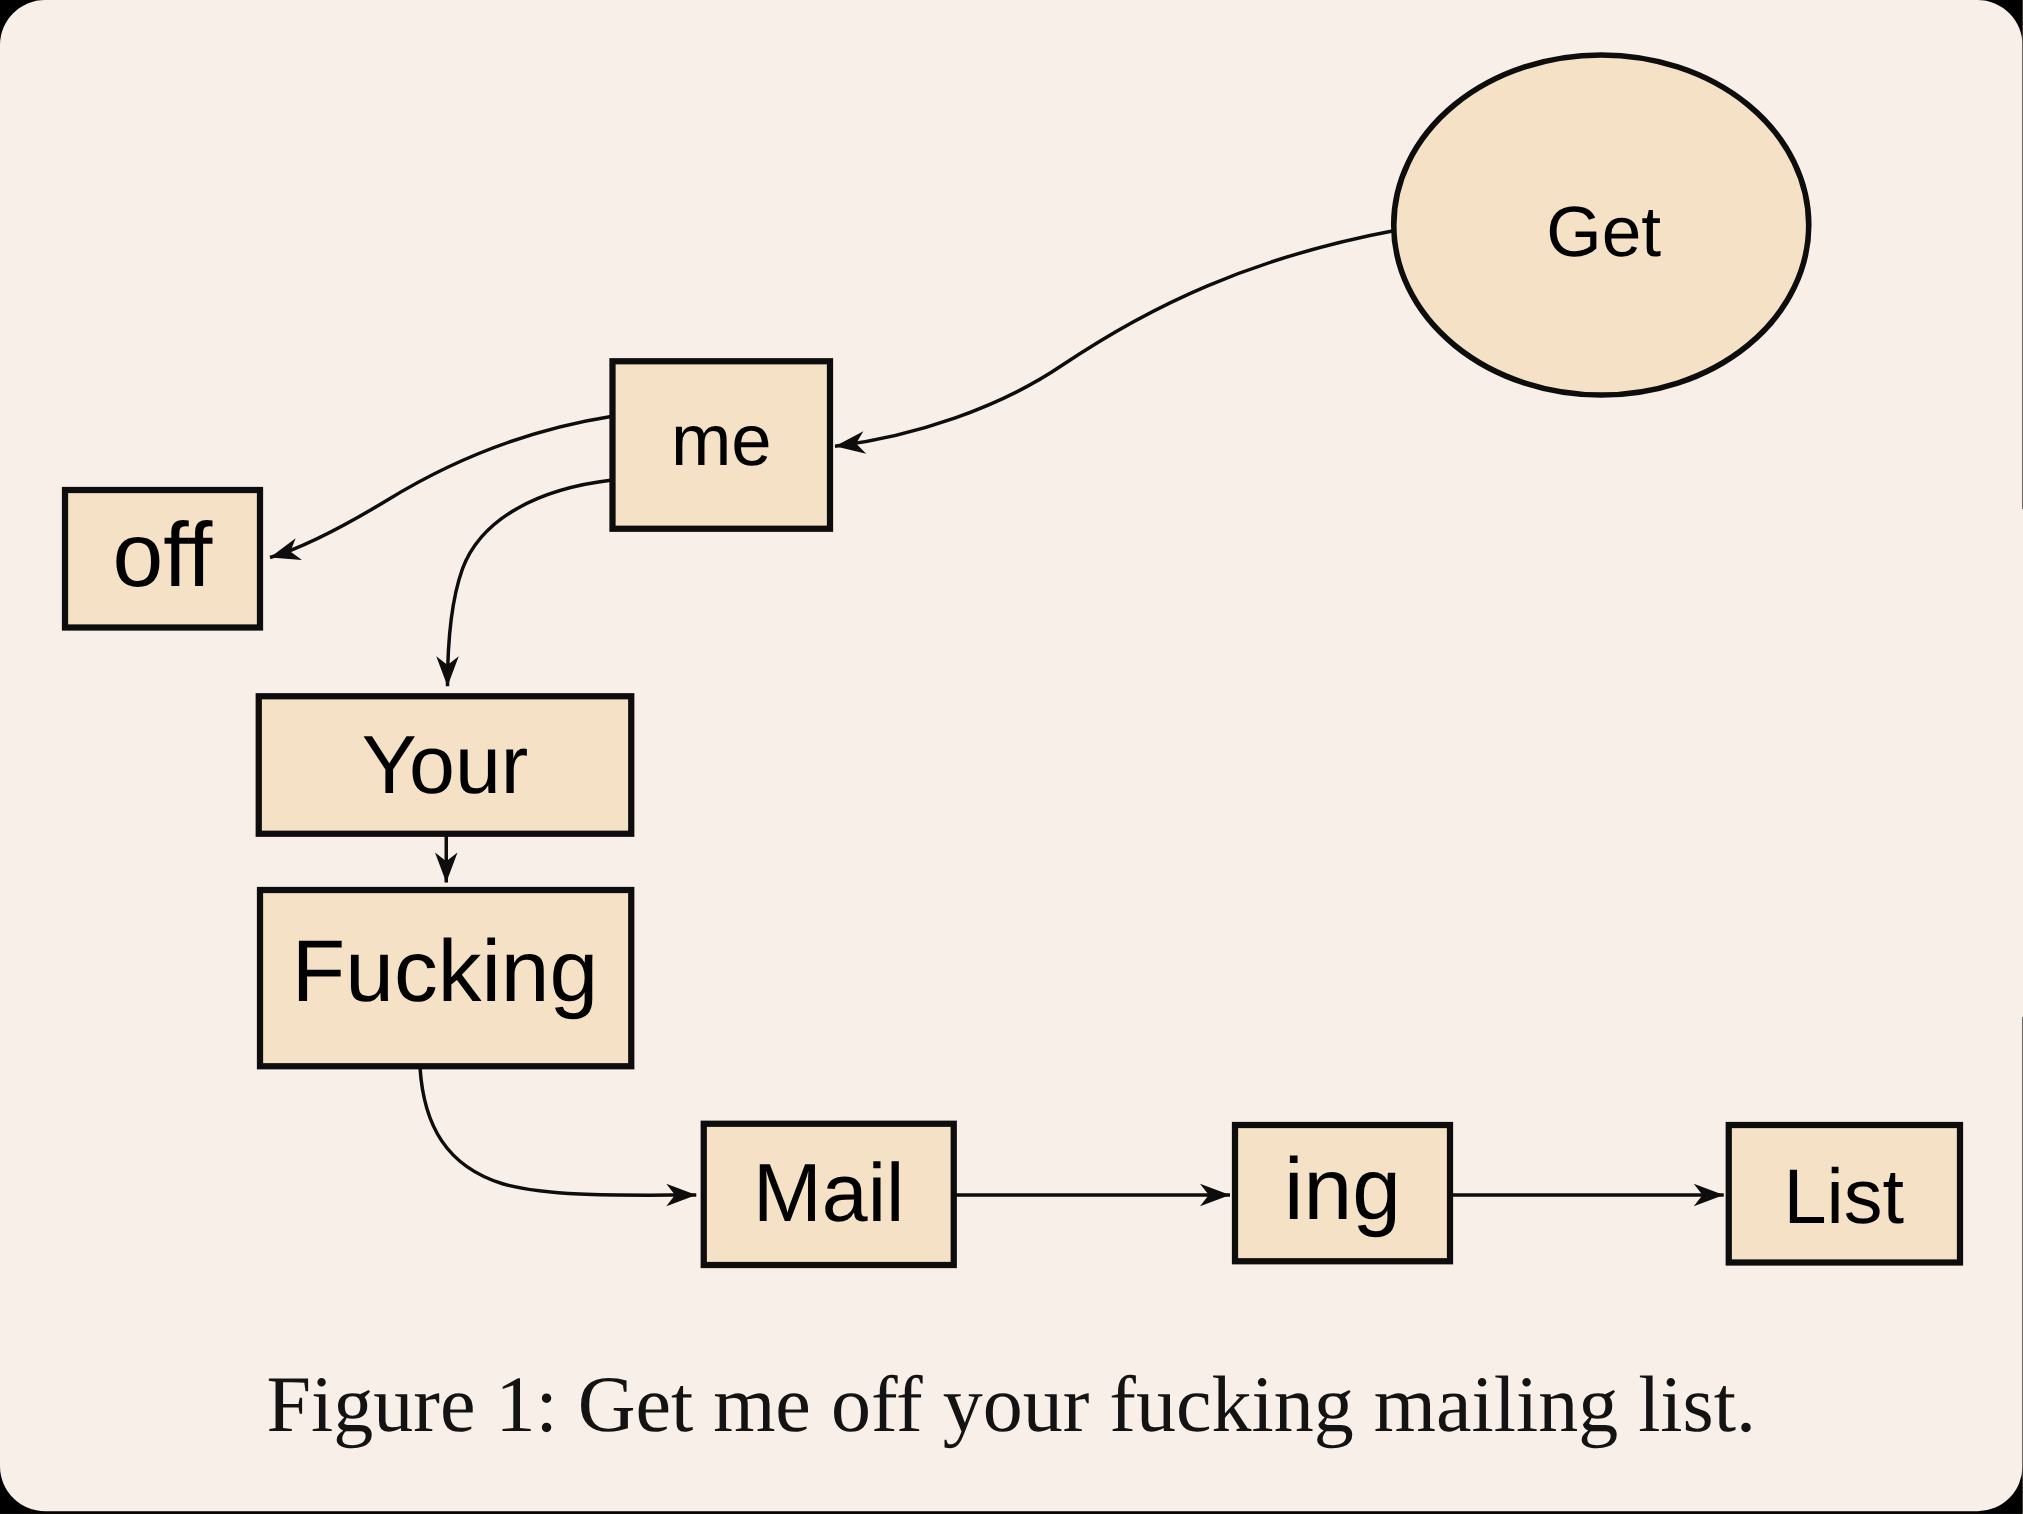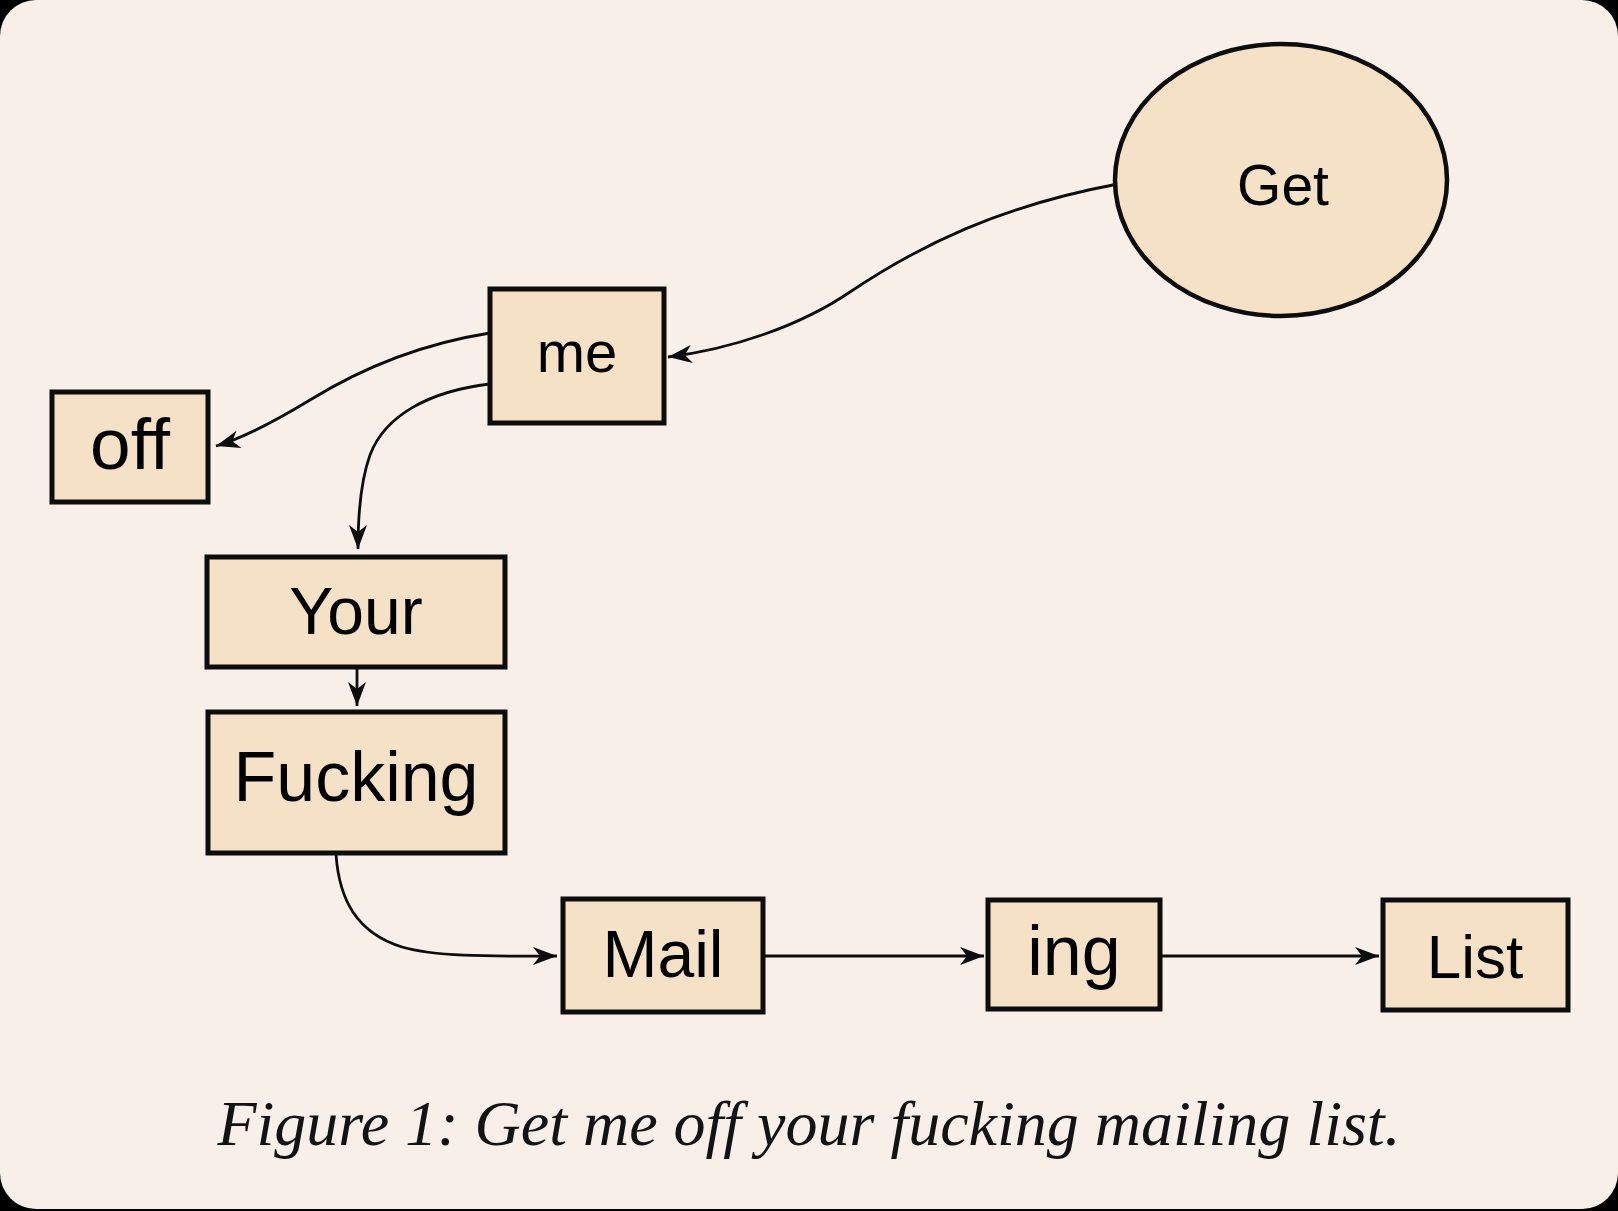--- a/index.html
+++ b/index.html
@@ -42,21 +42,20 @@
   .caption {
     position: absolute;
     left: 0; right: 0;
     top: 1092px;
     text-align: center;
     font-family: "Liberation Serif", serif;
     font-size: 64px;
     line-height: 1;
     color: var(--caption);
     white-space: nowrap;
-    font-style: italic;
   }
 </style>
 </head>
 <body>
 
 <div class="page">
 
   <svg class="diagram" width="1618" height="1211" viewBox="0 0 1618 1211">
     <defs>
       <marker id="arrow" markerUnits="userSpaceOnUse" markerWidth="26" markerHeight="20" viewBox="0 0 26 20" refX="25" refY="10" orient="auto">

